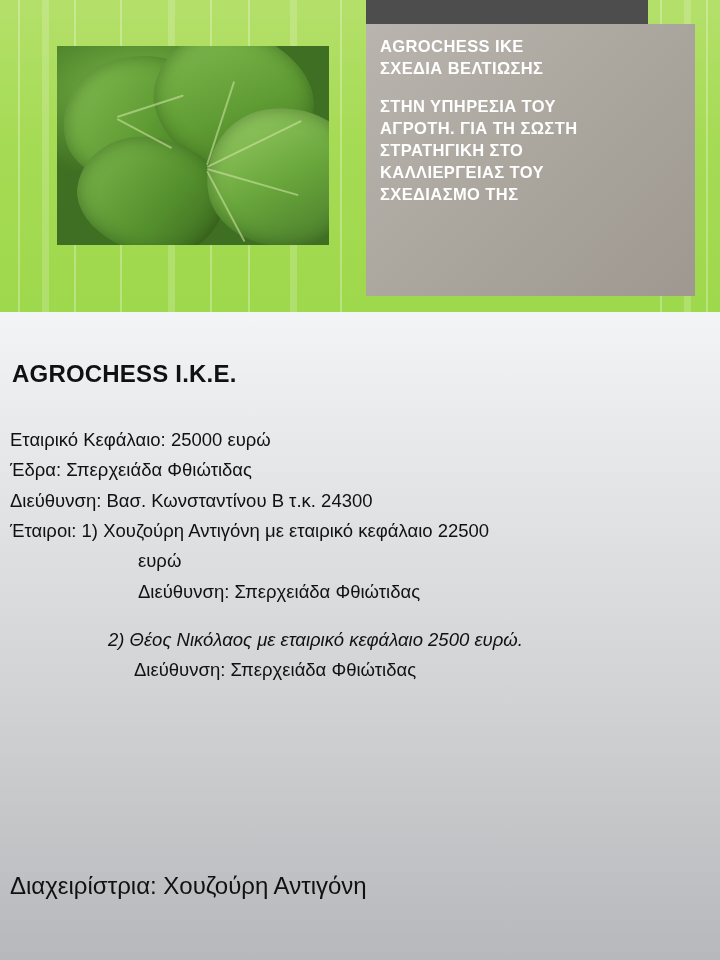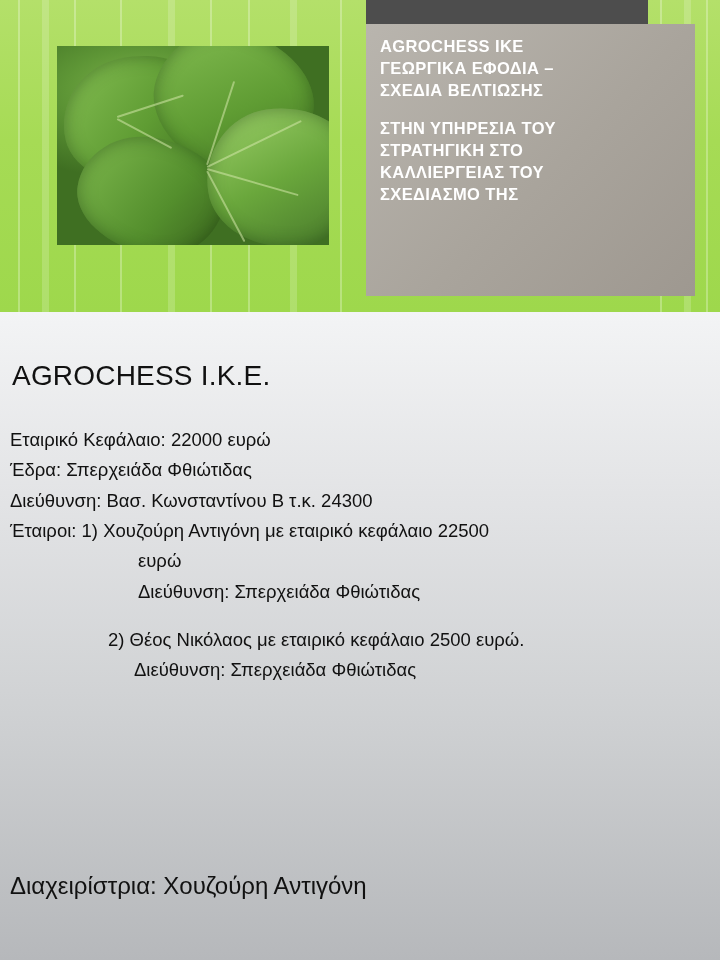--- a/index.html
+++ b/index.html
@@ -115,39 +115,39 @@
     top: 312px;
     width: 720px;
     height: 648px;
     background: linear-gradient(180deg, #f3f4f5 0%, #e3e4e6 28%, #cfd1d3 62%, #b6b8bb 100%);
     padding: 0;
   }
   .company-name {
     position: absolute;
     left: 12px;
     top: 48px;
-    font-size: 28px;
-    font-weight: normal;
+    font-size: 24px;
+    font-weight: bold;
     color: #111111;
     letter-spacing: 0.2px;
   }
   .info-block {
     position: absolute;
     left: 10px;
     top: 113px;
     width: 700px;
     font-size: 18.5px;
     color: #111111;
     line-height: 1.64;
   }
   .info-block .line {
     white-space: pre;
   }
   .indent-1 { padding-left: 128px; }
-  .indent-2 { padding-left: 98px; }
+  .indent-2 { padding-left: 98px; font-style: italic; }
   .indent-3 { padding-left: 124px; }
   .gap { height: 18px; }
   .manager {
     position: absolute;
     left: 10px;
     top: 560px;
     font-size: 24px;
     color: #111111;
   }
 </style>
@@ -183,34 +183,34 @@
     <div class="vein" style="left:150px; top:122px; width:95px; transform:rotate(16deg);"></div>
     <div class="vein" style="left:150px; top:124px; width:80px; transform:rotate(62deg);"></div>
     <div class="vein" style="left:150px; top:118px; width:88px; transform:rotate(-72deg);"></div>
     <div class="vein" style="left:60px; top:70px; width:70px; transform:rotate(-18deg);"></div>
     <div class="vein" style="left:60px; top:72px; width:62px; transform:rotate(28deg);"></div>
   </div>
 
   <div class="title-box">
     <div class="title-text">
       <div>AGROCHESS IKE</div>
-      <div>ΓΕΩΡΓΙΚΑ ΕΦΟΔΙΑ –</div>
       <div>ΣΧΕΔΙΑ ΒΕΛΤΙΩΣΗΣ</div>
       <div class="para2">ΣΤΗΝ ΥΠΗΡΕΣΙΑ ΤΟΥ</div>
+      <div>ΑΓΡΟΤΗ. ΓΙΑ ΤΗ ΣΩΣΤΗ</div>
       <div>ΣΤΡΑΤΗΓΙΚΗ ΣΤΟ</div>
       <div>ΚΑΛΛΙΕΡΓΕΙΑΣ ΤΟΥ</div>
       <div>ΣΧΕΔΙΑΣΜΟ ΤΗΣ</div>
     </div>
   </div>
 
   <div class="body-panel">
     <div class="company-name">AGROCHESS I.K.E.</div>
 
     <div class="info-block">
-      <div class="line">Εταιρικό Κεφάλαιο: 22000 ευρώ</div>
+      <div class="line">Εταιρικό Κεφάλαιο: 25000 ευρώ</div>
       <div class="line">Έδρα: Σπερχειάδα Φθιώτιδας</div>
       <div class="line">Διεύθυνση: Βασ. Κωνσταντίνου Β τ.κ. 24300</div>
       <div class="line">Έταιροι: 1) Χουζούρη Αντιγόνη με εταιρικό κεφάλαιο 22500</div>
       <div class="line indent-1">ευρώ</div>
       <div class="line indent-1">Διεύθυνση: Σπερχειάδα Φθιώτιδας</div>
       <div class="gap"></div>
       <div class="line indent-2">2) Θέος Νικόλαος με εταιρικό κεφάλαιο 2500 ευρώ.</div>
       <div class="line indent-3">Διεύθυνση: Σπερχειάδα Φθιώτιδας</div>
     </div>
 

